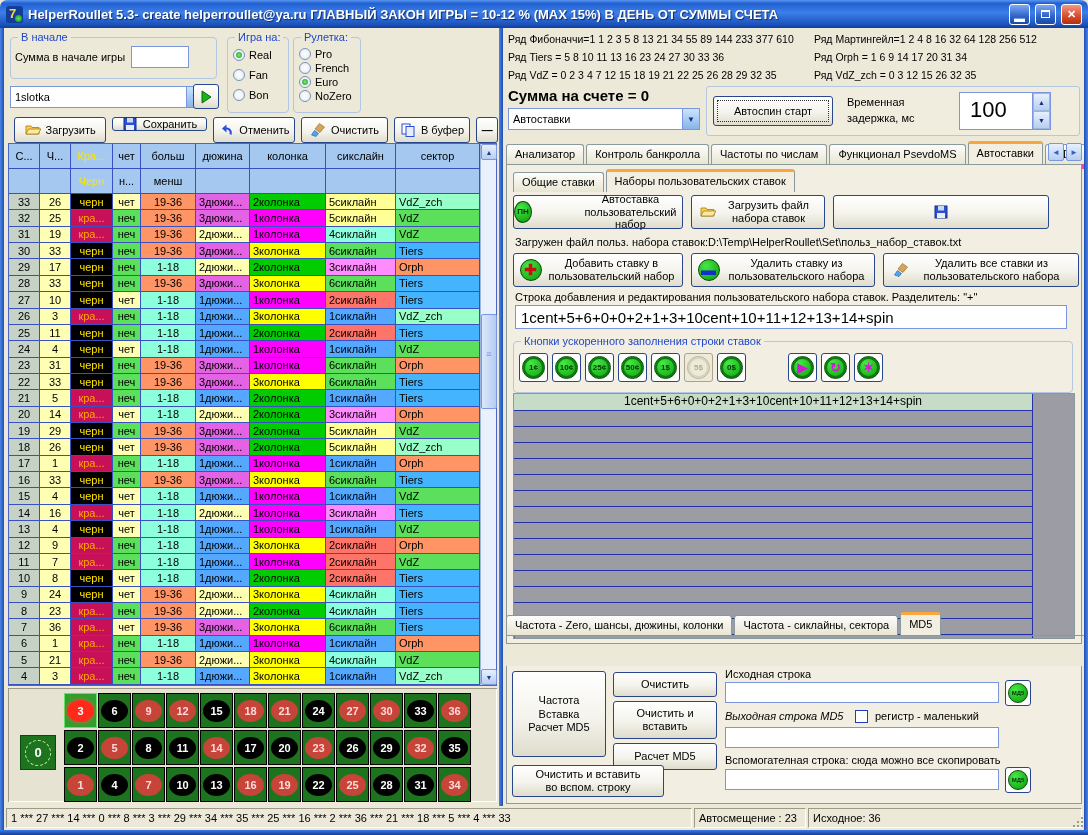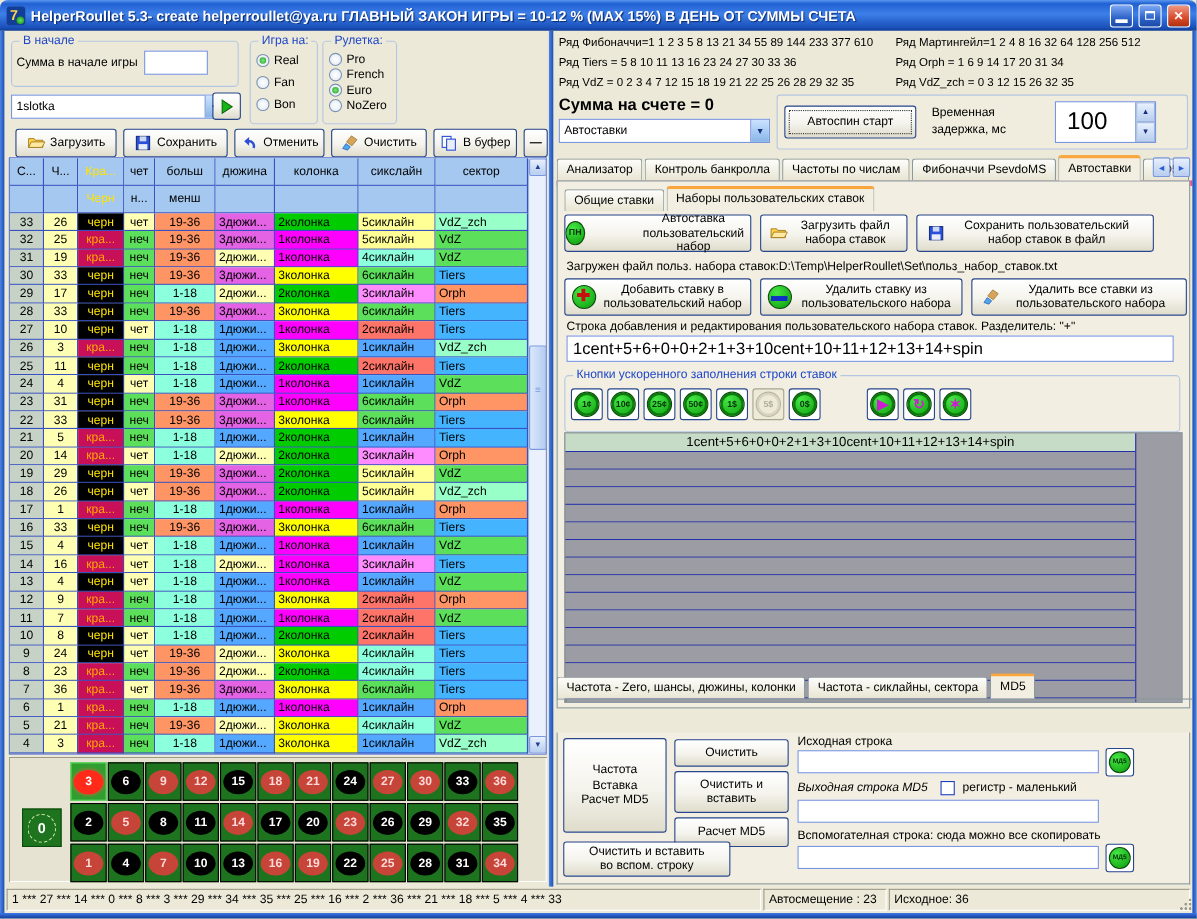--- a/index.html
+++ b/index.html
@@ -230,21 +230,21 @@
   </div>
 
   <div style="position:absolute;left:14px;top:117px;width:484px;display:flex;gap:6px;">
     <div class="xb" style="width:94px;height:26px;">
       <svg class="ic" viewBox="0 0 16 16">
           <path d="M1 12V4h5l1 1.5h7V12z" fill="#FFD24D" stroke="#A07818" stroke-width="0.8"></path>
           <path d="M1 12l2.5-5H16L13 12z" fill="#FFE9A0" stroke="#A07818" stroke-width="0.8"></path>
         </svg>
       <span>Загрузить</span>
     </div>
-    <div class="xb" style="width:96px;height:26px;">
+    <div class="xb" style="width:96px;height:14px;">
       <svg class="ic" viewBox="0 0 16 16">
           <rect x="2" y="2" width="12" height="12" fill="#2B4FD8" stroke="#16307F"></rect>
           <rect x="5" y="2" width="6" height="4.5" fill="#CDD9F2"></rect>
           <rect x="4" y="9" width="8" height="5" fill="#E8EDF8"></rect>
         </svg>
       <span>Сохранить</span>
     </div>
     <div class="xb" style="width:84px;height:26px;">
       <svg class="ic" viewBox="0 0 16 16">
           <path d="M12.5 12.5a4.3 4.3 0 0 0-4.3-6H6" fill="none" stroke="#2B4FD8" stroke-width="2.2"></path>
@@ -787,21 +787,21 @@
         <div>▲</div>
         <div>▼</div>
       </div>
     </div>
   </div>
 
   <div class="tabstrip" style="left:506px;top:141px;width:578px;border-bottom:5px solid #ec4899;align-items:flex-end;" id="maintabs">
       <span class="tab">Анализатор</span>
       <span class="tab">Контроль банкролла</span>
       <span class="tab">Частоты по числам</span>
-      <span class="tab">Фибоначчи PsevdoMS</span>
+      <span class="tab">Функционал PsevdoMS</span>
       <span class="tab act">Автоставки</span>
       <span class="tab">MD5</span>
     </div>
   <div class="tab-arrows" style="position:absolute;left:1044px;top:143px;">
     <div class="sbtn2">◄</div>
     <div class="sbtn2">►</div>
   </div>
 
   <div class="mainpanel">
     <div class="tabstrip" style="left:6px;top:4px;" id="innertabs">
@@ -820,21 +820,20 @@
             <path d="M1 12l2.5-5H16L13 12z" fill="#FFE9A0" stroke="#A07818" stroke-width="0.8"></path>
           </svg>
         <span class="two" style="width:96px;">Загрузить файл набора ставок</span>
       </div>
       <div class="xb" style="width:216px;height:34px;">
         <svg class="ic" viewBox="0 0 16 16">
             <rect x="2" y="2" width="12" height="12" fill="#2B4FD8" stroke="#16307F"></rect>
             <rect x="5" y="2" width="6" height="4.5" fill="#CDD9F2"></rect>
             <rect x="4" y="9" width="8" height="5" fill="#E8EDF8"></rect>
           </svg>
-        <span class="two" style="width:175px;">Сохранить пользовательский набор ставок в файл</span>
       </div>
     </div>
 
     <div class="filelbl" style="left:8px;top:71px;">Загружен файл польз. набора ставок:D:\Temp\HelperRoullet\Set\польз_набор_ставок.txt</div>
 
     <div style="position:absolute;left:6px;top:88px;display:flex;gap:8px;">
       <div class="xb" style="width:170px;height:34px;">
         <span class="gc" style="width:22px;height:22px;color:#C81010;font-size:15px;">✚</span>
         <span class="two" style="width:130px;">Добавить ставку в пользовательский набор</span>
       </div>

